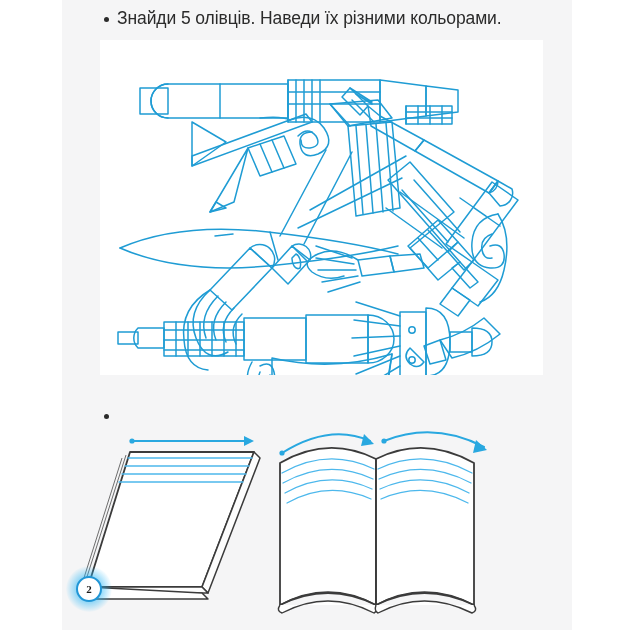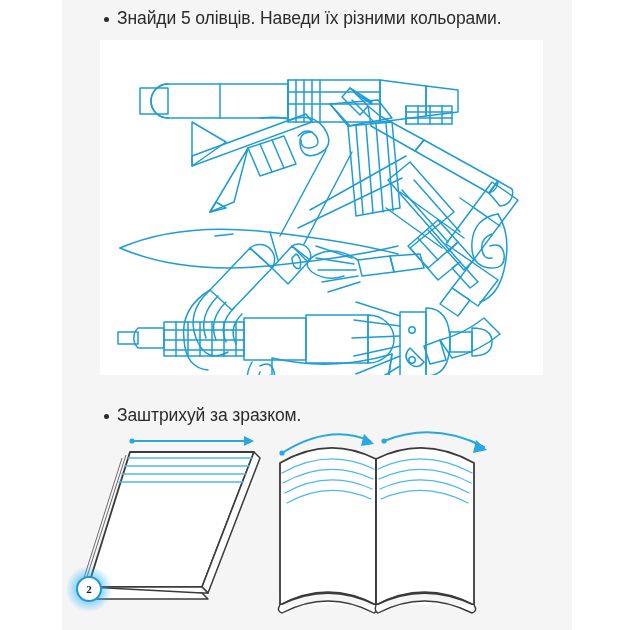--- a/index.html
+++ b/index.html
@@ -233,21 +233,20 @@
             <path d="M300 152 l64 46"></path>
           </g>
         </svg>
       </div>
     </div>
 
     <div class="task task-2">
 
       <div class="task-header">
         <span class="bullet"></span>
-        <span>Заштрихуй за зразком.</span>
       </div>
 
       <div class="shade-panel">
         <svg width="490" height="198" viewBox="0 0 490 198" xmlns="http://www.w3.org/2000/svg">
 
           <g>
             <path d="M50 14 H168" fill="none" stroke="#29a8e0" stroke-width="2" stroke-linecap="round"></path>
             <circle cx="50" cy="14" r="2.6" fill="#29a8e0"></circle>
             <path d="M162 9 l10 5 l-10 5 z" fill="#29a8e0"></path>
           </g>

